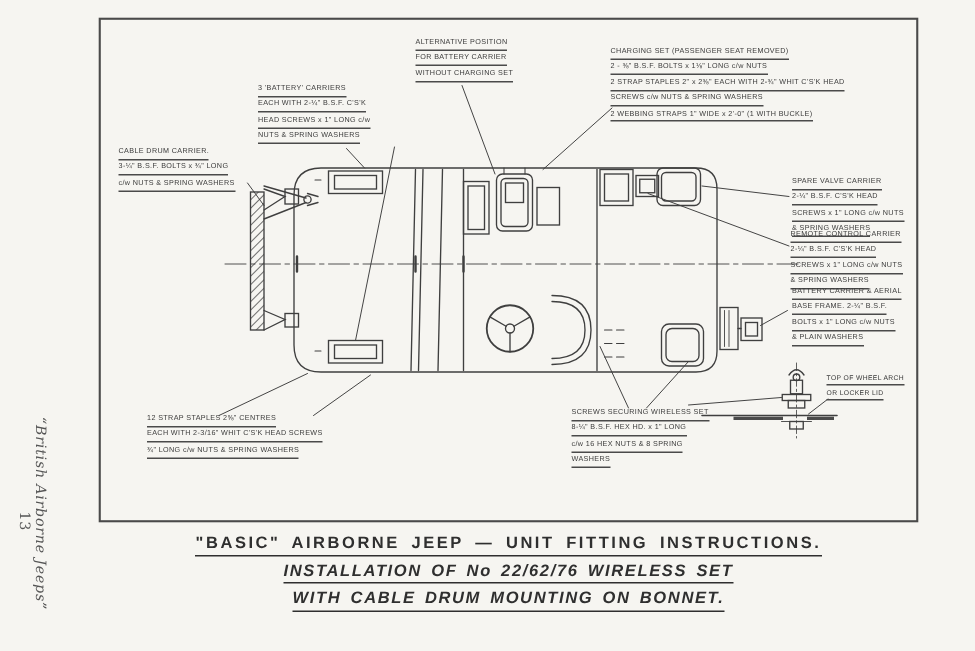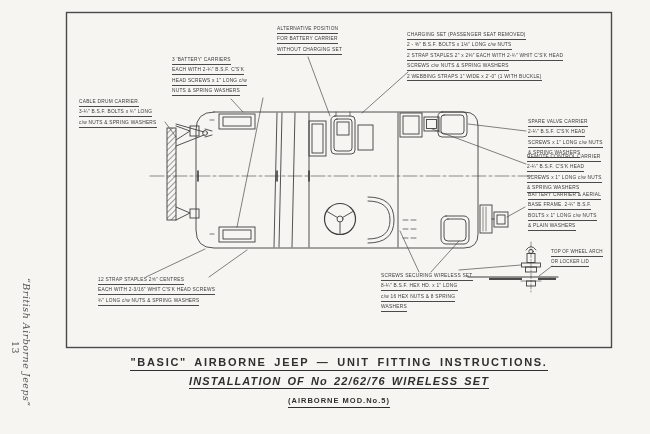--- a/index.html
+++ b/index.html
@@ -217,21 +217,21 @@
 
   <div class="lbl" style="left:98px;top:278px;">
     <span>12 STRAP STAPLES 2⅝" CENTRES</span>
     <span>EACH WITH 2-3/16" WHIT C'S'K HEAD SCREWS</span>
     <span>¾" LONG c/w NUTS &amp; SPRING WASHERS</span>
   </div>
 
   <div class="titleblock">
     <div class="t1wrap"><span class="u t1">"BASIC" AIRBORNE JEEP — UNIT FITTING INSTRUCTIONS.</span></div>
     <div class="t2wrap"><span class="u t2">INSTALLATION OF  No 22/62/76 WIRELESS SET</span></div>
-    <div><span class="u t4">(AIRBORNE MOD.No.5)</span></div>
+    <div class="t3wrap"><span class="u t3">WITH CABLE DRUM MOUNTING ON BONNET.</span></div>
   </div>
 
   <div class="margin-caption">
     <span>“British Airborne Jeeps”</span>
     <span class="pgnum">13</span>
   </div>
 
 </div>
 
 </body></html>

